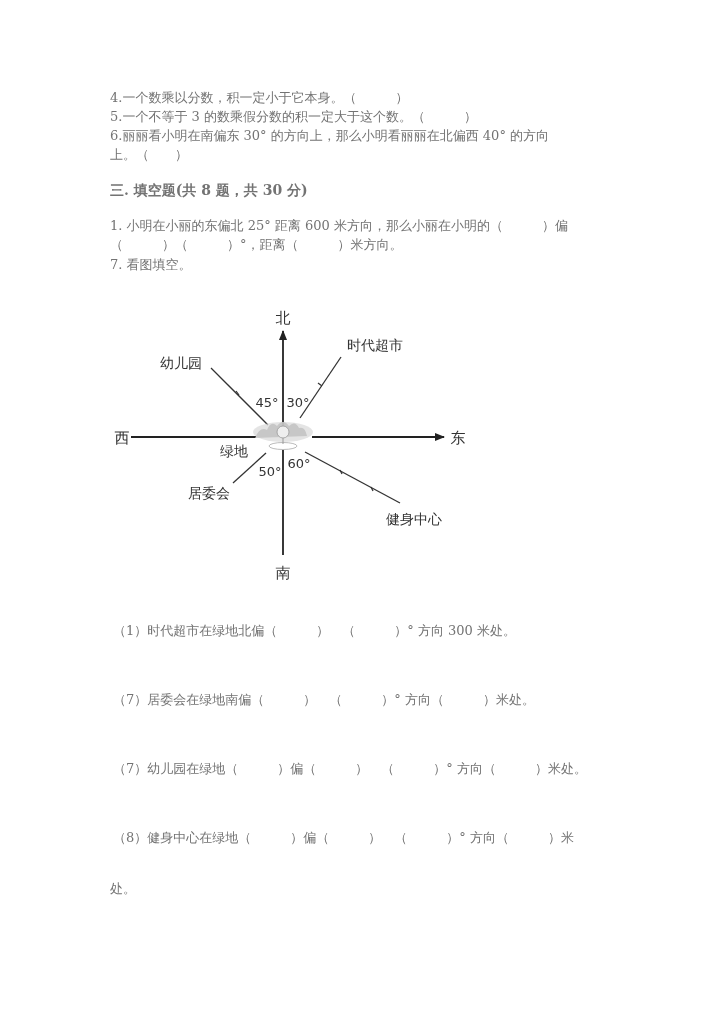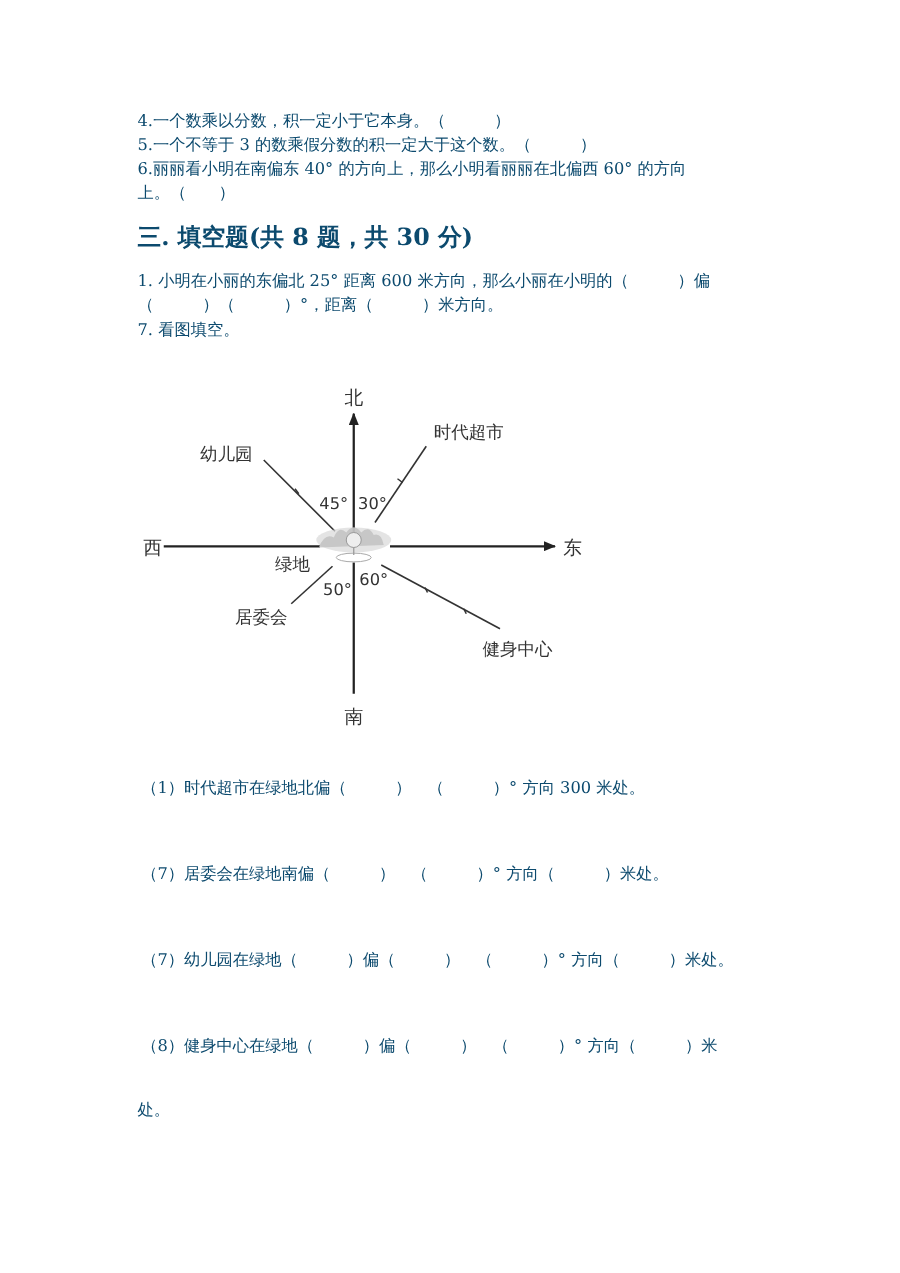--- a/index.html
+++ b/index.html
@@ -3,37 +3,37 @@
 <meta charset="utf-8">
 <style>
   html, body { margin: 0; padding: 0; background: #ffffff; }
   body {
     width: 720px; height: 1018px; position: relative; overflow: hidden;
     font-family: "DejaVu Serif", "Liberation Serif", serif;
     color: #222222;
   }
   .line {
     position: absolute; left: 110px; font-size: 13px; line-height: 20px;
-    white-space: nowrap; color: #0c4a6e;
+    white-space: nowrap; color: #737373;
   }
-  .heading { font-weight: bold; font-size: 19px; }
+  .heading { font-weight: bold; font-size: 14px; }
   #diagram { position: absolute; left: 0; top: 290px; }
   #diagram text { font-family: "DejaVu Sans", "Liberation Sans", sans-serif; fill: #333; }
 </style>
 </head>
 <body>
 
 <div class="line" style="top:88px">
   <span>4.</span><span>一个数乘以分数，积一定小于它本身。（　　　）</span>
 </div>
 <div class="line" style="top:107px">
   <span>5.</span><span>一个不等于 3 的数乘假分数的积一定大于这个数。（　　　）</span>
 </div>
 <div class="line" style="top:126px">
-  <span>6.</span><span>丽丽看小明在南偏东 40° 的方向上，那么小明看丽丽在北偏西 60° 的方向</span>
+  <span>6.</span><span>丽丽看小明在南偏东 30° 的方向上，那么小明看丽丽在北偏西 40° 的方向</span>
 </div>
 <div class="line" style="top:145px">
   <span>上。（　　）</span>
 </div>
 
 <div class="line heading" style="top:180px">三. 填空题(共 8 题，共 30 分)</div>
 
 <div class="line" style="top:216px">1. 小明在小丽的东偏北 25° 距离 600 米方向，那么小丽在小明的（　　　）偏</div>
 <div class="line" style="top:235px">（　　　）（　　　）°，距离（　　　）米方向。</div>
 <div class="line" style="top:255px">7. 看图填空。</div>

